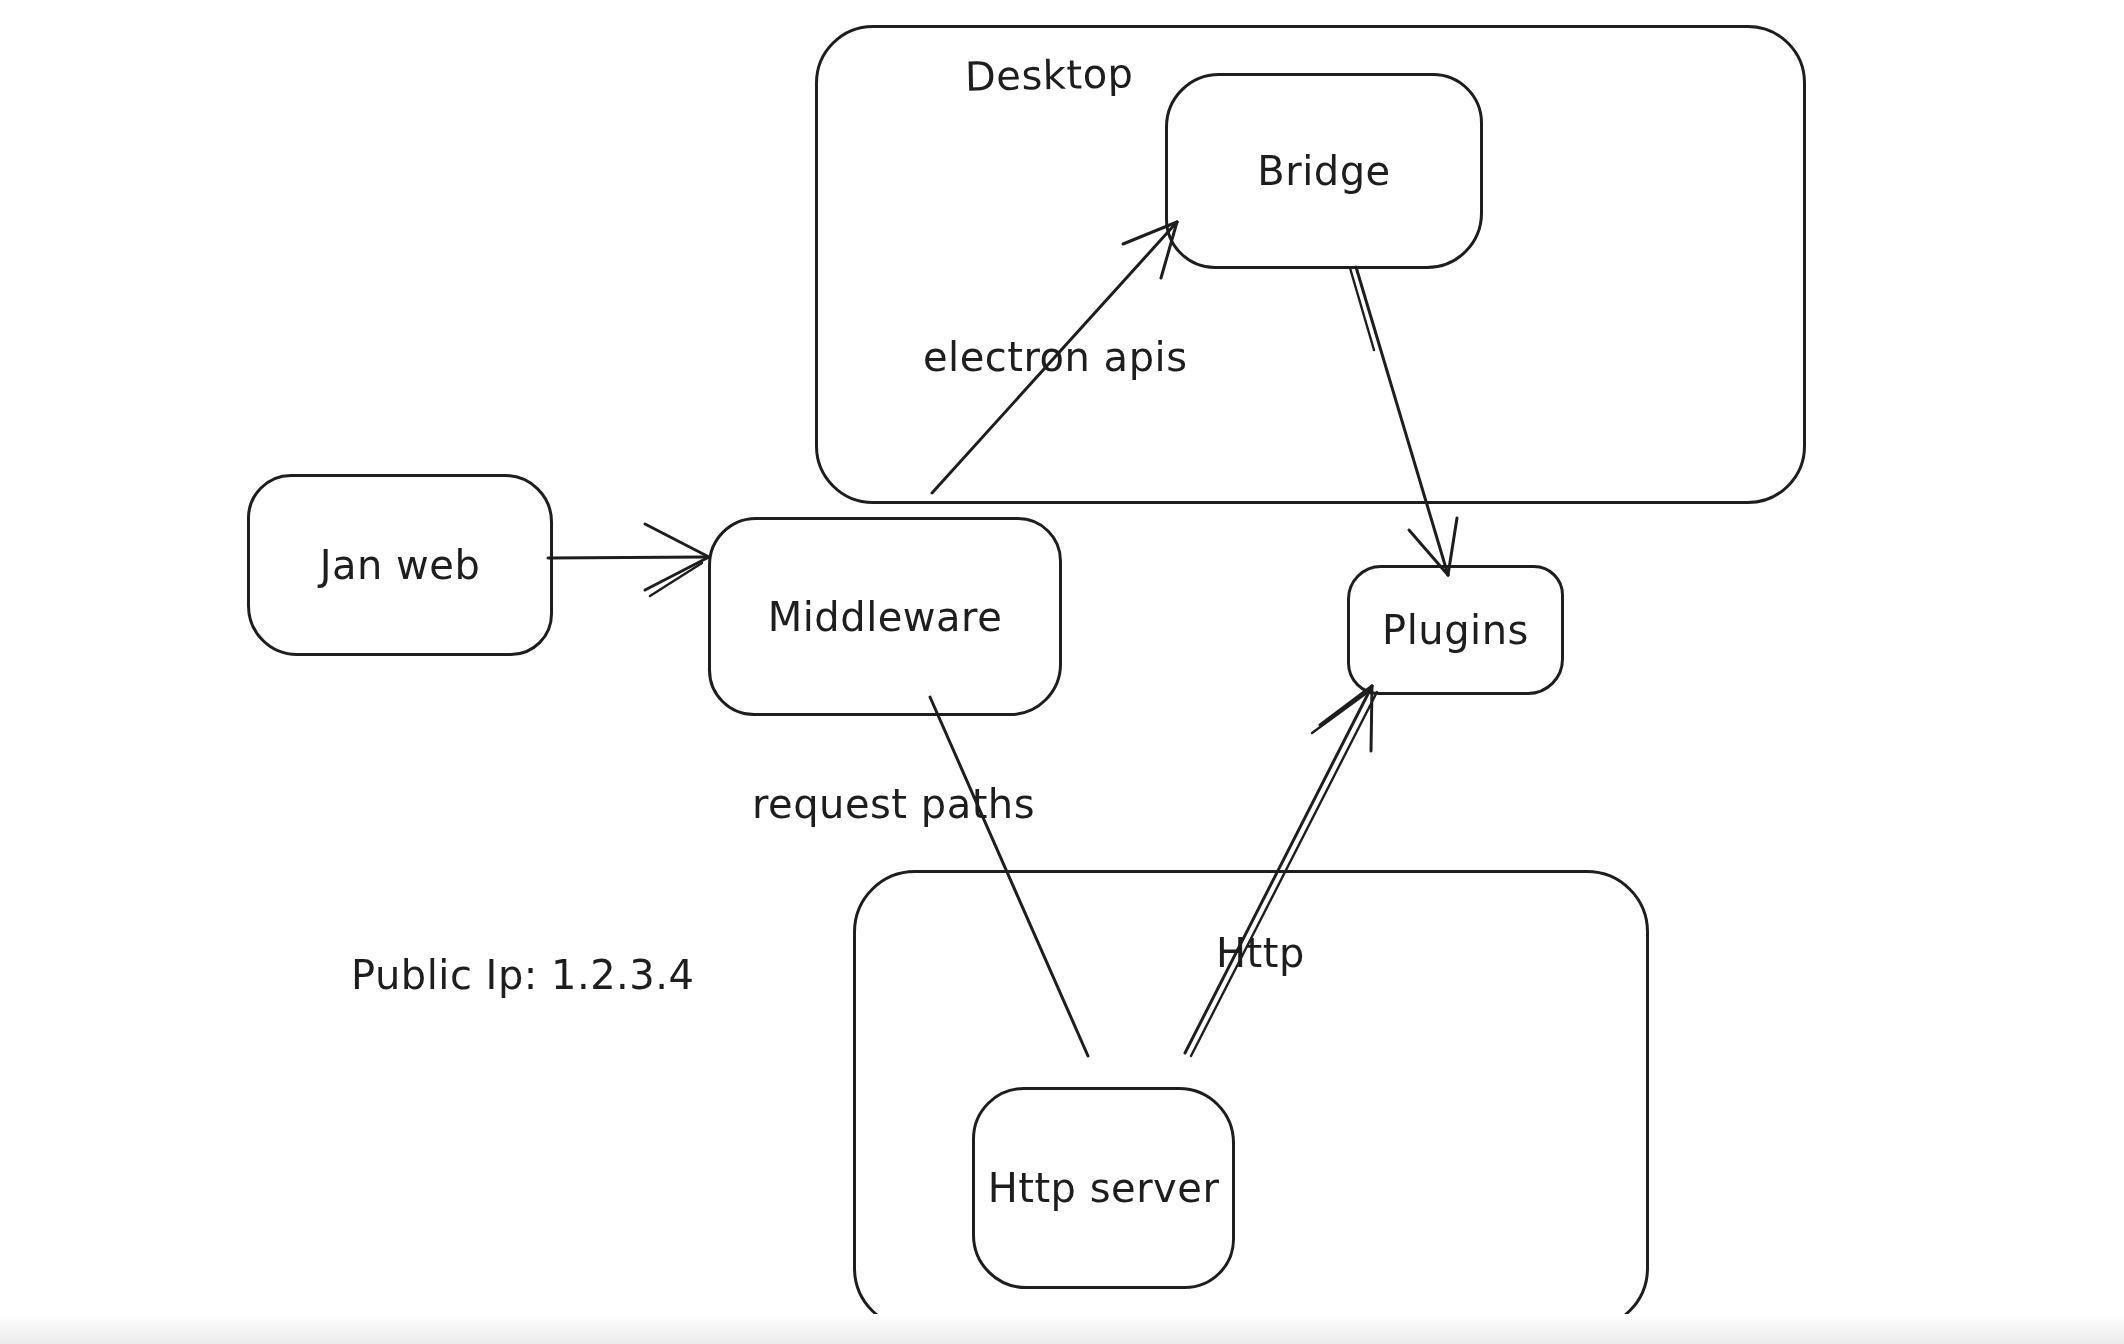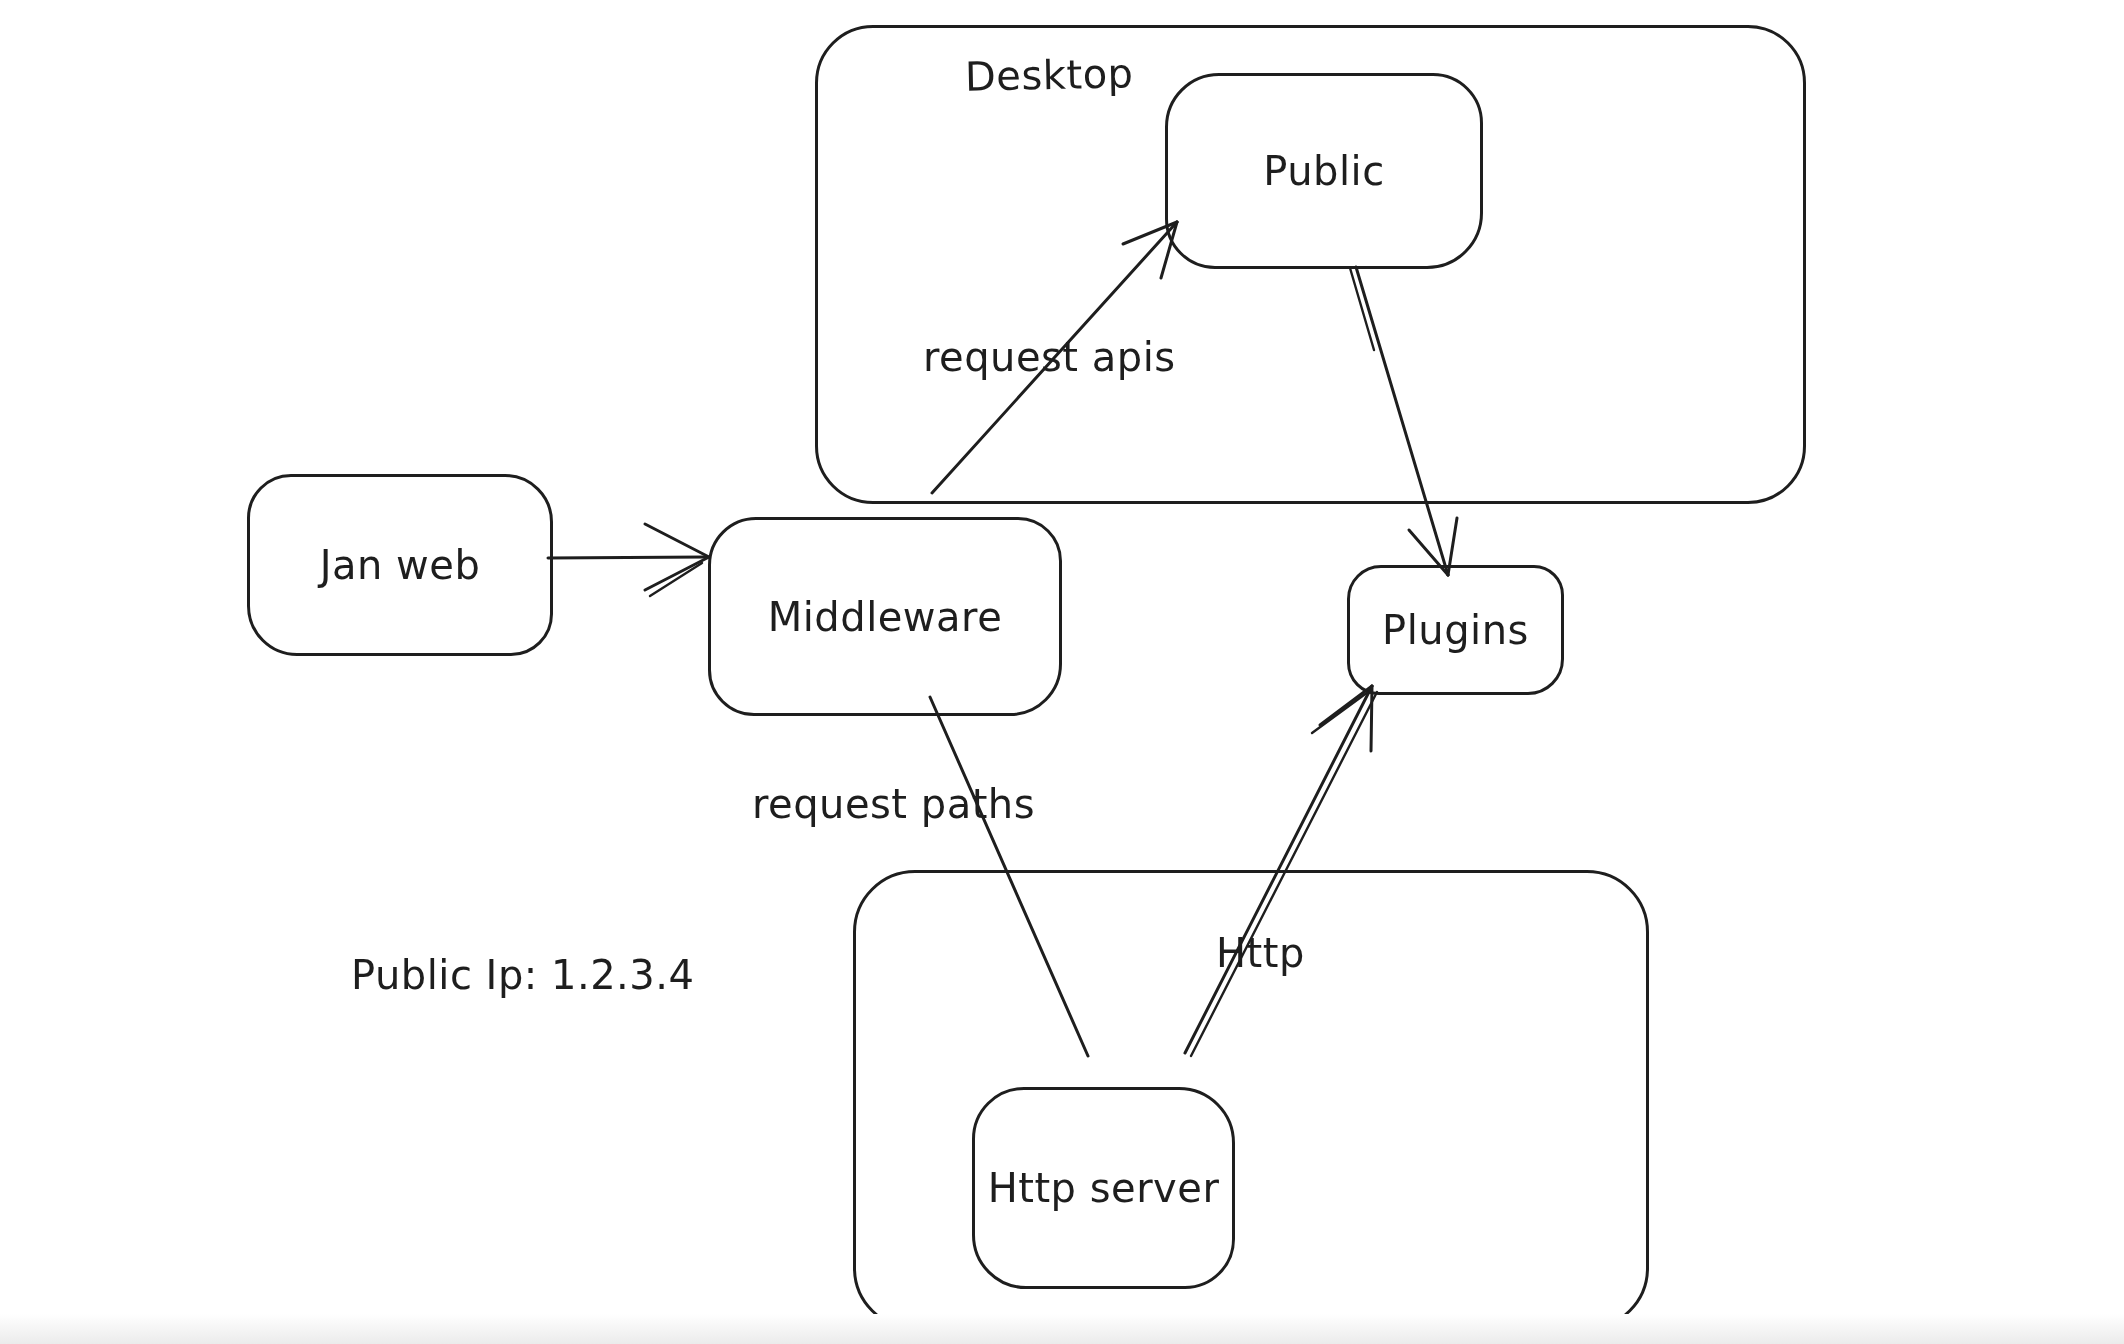--- a/index.html
+++ b/index.html
@@ -67,21 +67,21 @@
   <div class="container desktop"></div>
   <div class="container cloud"></div>
 
   <div class="node jan-web">
     <span class="node-label">Jan web</span>
   </div>
   <div class="node middleware">
     <span class="node-label">Middleware</span>
   </div>
   <div class="node bridge">
-    <span class="node-label">Public</span>
+    <span class="node-label">Bridge</span>
   </div>
   <div class="node plugins">
     <span class="node-label">Plugins</span>
   </div>
   <div class="node http-server">
     <span class="node-label">Http server</span>
   </div>
 
   <svg class="arrows" viewBox="0 0 2124 1344">
 
@@ -114,19 +114,19 @@
       <path class="thin" d="M1191 1056 L1377 692"></path>
       <path d="M1372 686 L1320 725"></path>
       <path class="thin" d="M1368 692 L1312 733"></path>
       <path d="M1372 686 L1371 751"></path>
     </g>
   </svg>
 
   <div class="label desktop-label">Desktop</div>
   <div class="label cloud-label">Http</div>
 
-  <div class="label electron-label">request apis</div>
+  <div class="label electron-label">electron apis</div>
   <div class="label request-label">request paths</div>
 
   <div class="label note-1">Public Ip: 1.2.3.4</div>
 
   <div class="bottom-fade"></div>
 </div>
 
 </body></html>

